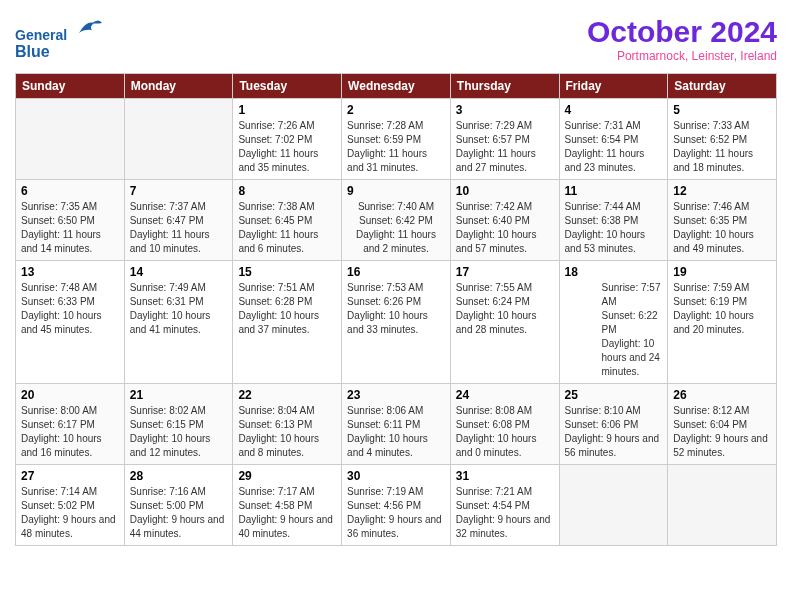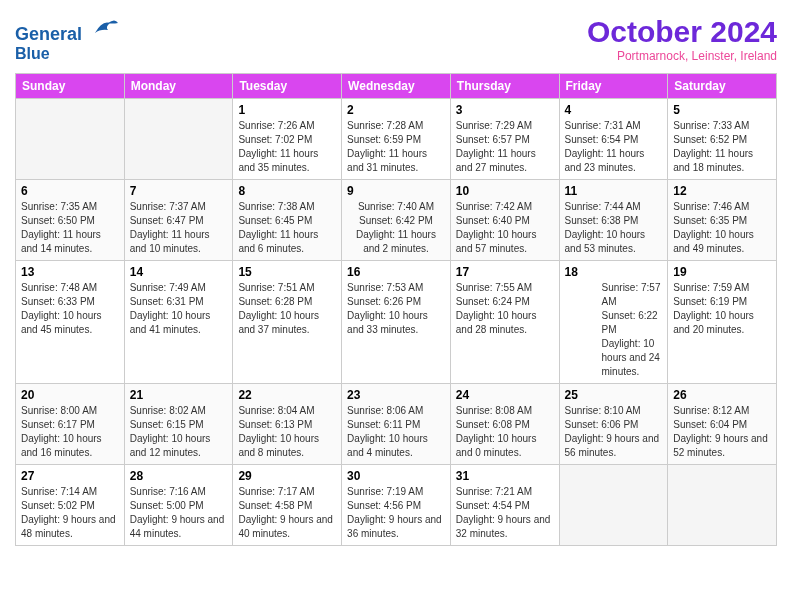--- a/index.html
+++ b/index.html
@@ -14,21 +14,21 @@
       display: flex;
       justify-content: space-between;
       align-items: flex-start;
       margin-bottom: 10px;
     }
     .logo {
       display: flex;
       align-items: center;
     }
     .logo-text {
-      font-size: 18px;
+      font-size: 14px;
       font-weight: bold;
       color: #333;
       line-height: 1.1;
     }
     .logo-text span {
       color: #1a5fa8;
     }
     .logo-bird {
       width: 30px;
       height: 25px;
@@ -45,21 +45,21 @@
     .subtitle {
       font-size: 12px;
       color: #ec4899;
     }
     .calendar {
       width: 100%;
       border-collapse: collapse;
       font-size: 11px;
     }
     .calendar th {
-      background-color: #d946ef;
+      background-color: #7f1d1d;
       color: #fff;
       text-align: left;
       padding: 5px 6px;
       font-size: 12px;
       font-weight: bold;
       border: 1px solid #ccc;
     }
     .calendar td {
       border: 1px solid #ccc;
       vertical-align: top;

